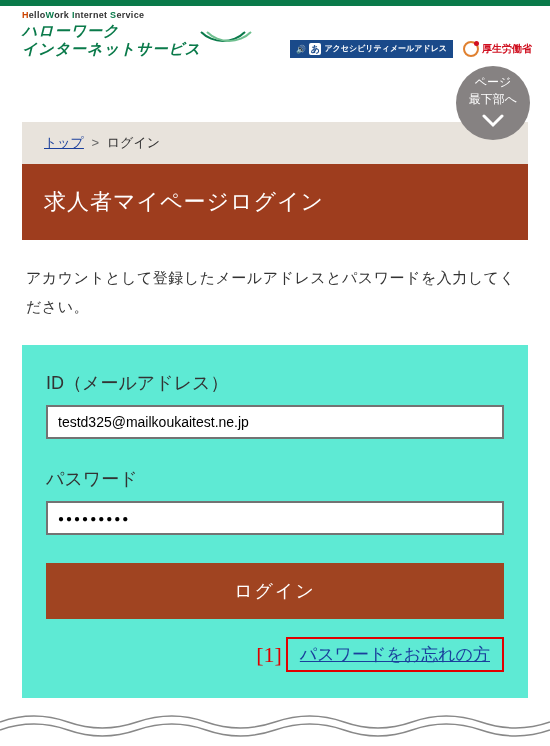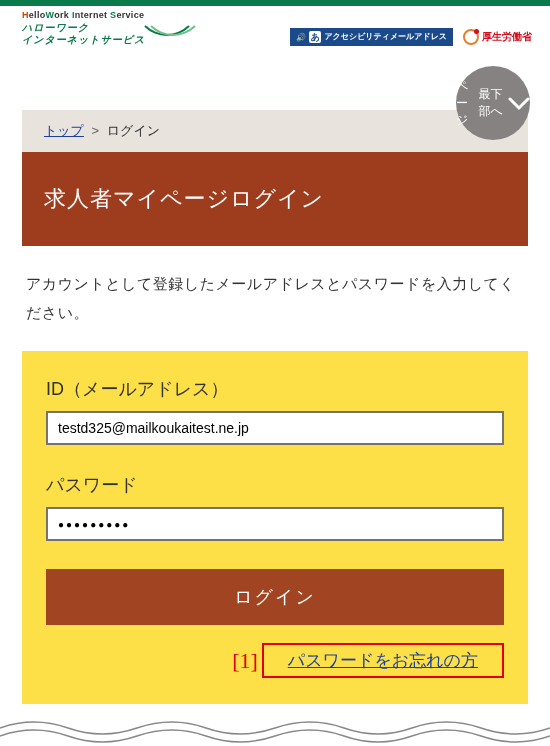--- a/index.html
+++ b/index.html
@@ -24,21 +24,21 @@
       font-size: 9px;
       font-weight: bold;
       letter-spacing: 0.3px;
       margin-bottom: 2px;
     }
     .logo-en .h { color: #cc4400; }
     .logo-en .w { color: #0a7a4a; }
     .logo-en .i { color: #0a7a4a; }
     .logo-en .s { color: #0a7a4a; }
     .logo-ja {
-      font-size: 10px;
+      font-size: 15px;
       font-weight: bold;
       font-style: italic;
       color: #0a7a4a;
       line-height: 1.2;
       letter-spacing: 1px;
     }
     .logo-swoosh {
       width: 70px;
       height: 32px;
       position: relative;
@@ -92,21 +92,21 @@
     .mhlw-text { color: #d01020; }
 
     .scroll-badge {
       position: absolute;
       right: 20px;
       top: 66px;
       width: 74px; height: 74px;
       background: #868282;
       border-radius: 50%;
       color: #fff;
-      display: flex; 
+      display: flex; flex-direction: column;
       align-items: center; justify-content: center;
       font-size: 12px;
       z-index: 5;
     }
     .scroll-badge .chev {
       font-size: 22px; line-height: 1; margin-top: 2px;
     }
 
     .breadcrumb {
       background: #e8e3dc;
@@ -118,35 +118,35 @@
     .breadcrumb a {
       color: #1a3f9c;
       text-decoration: underline;
     }
     .breadcrumb .sep { color: #666; margin: 0 4px; }
 
     .title-bar {
       background: #9e3d1e;
       color: #fff;
       font-size: 22px;
-      padding: 32px 22px;
+      padding: 23px 22px;
       margin: 0 22px;
       letter-spacing: 1px;
     }
 
     .intro-text {
       font-size: 15px;
       padding: 24px 26px;
       line-height: 1.9;
       letter-spacing: 0.5px;
       font-family: Liberation Serif, serif;
     }
 
     .form-box {
-      background: #fde047;
+      background: #5eead4;
       margin: 0 22px 10px 22px;
       padding: 26px 24px 26px 24px;
     }
     .form-label {
       font-size: 18px;
       margin-bottom: 10px;
     }
     .form-input {
       width: 100%;
       height: 34px;
@@ -175,21 +175,21 @@
       gap: 4px;
     }
     .anno-num {
       color: #e00000;
       font-size: 22px;
       font-family: serif;
       font-weight: normal;
     }
     .forgot-box {
       border: 2px solid #e00000;
-      padding: 4px 24px;
+      padding: 4px 12px;
     }
     .forgot-box a {
       color: #1a3f9c;
       text-decoration: underline;
       font-size: 17px;
     }
 
     .wavy-bottom {
       height: 40px;
       position: relative;

